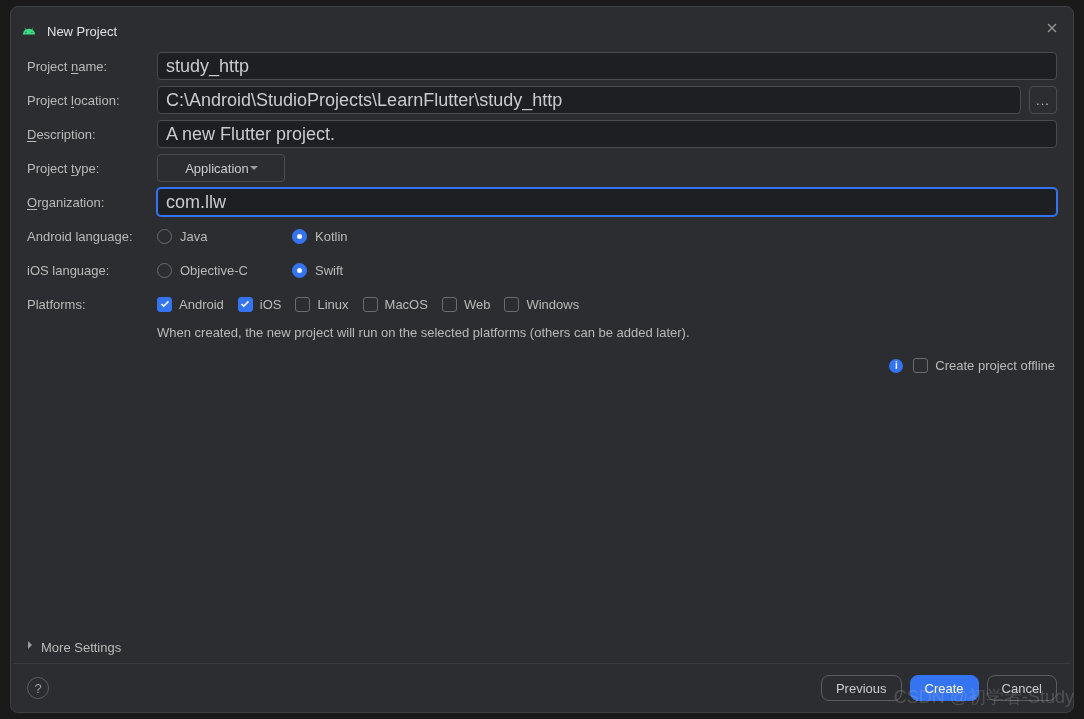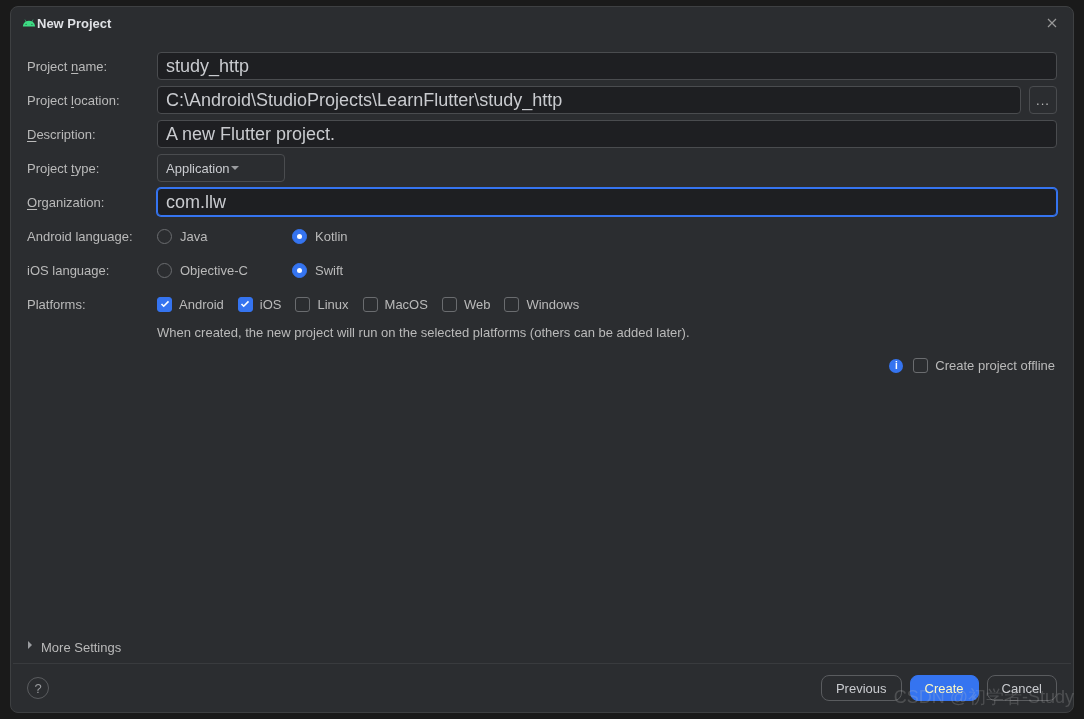--- a/index.html
+++ b/index.html
@@ -18,24 +18,23 @@
       left: 10px; top: 6px; right: 10px; bottom: 6px;
       background: #2b2d30;
       border: 1px solid #3e4042;
       border-radius: 8px;
       display: flex;
       flex-direction: column;
     }
     .titlebar {
       height: 32px;
       display: flex;
-      align-items: center;
+      align-items: flex-end;
       padding: 0 10px;
-      gap: 0;
-      font-weight: bold;
+      gap: 10px;
     }
     .android-icon { width: 16px; height: 16px; display: flex; align-items: center; justify-content: center; }
     .android-icon svg { width: 14px; height: 14px; }
     .title { color: #dfe1e5; font-size: 13px; flex: 1; }
     .close-btn {
       width: 22px; height: 22px; display: flex; align-items: center; justify-content: center;
       color: #999; cursor: pointer; border-radius: 4px;
     }
     .form-area {
       flex: 1;
@@ -81,21 +80,21 @@
     }
     .dropdown {
       width: 128px; height: 28px;
       background: #2b2d30;
       border: 1px solid #4a4c4f;
       border-radius: 4px;
       display: flex; align-items: center;
       padding: 0 6px 0 8px;
       color: #c9cbcf;
       cursor: pointer;
-      justify-content: flex-start;
+      justify-content: center;
     }
     .dropdown svg { width: 10px; height: 10px; }
     .radio-group {
       display: flex;
       gap: 0;
     }
     .radio-item {
       display: flex; align-items: flex-end; gap: 8px; cursor: pointer;
       width: 135px;
     }

